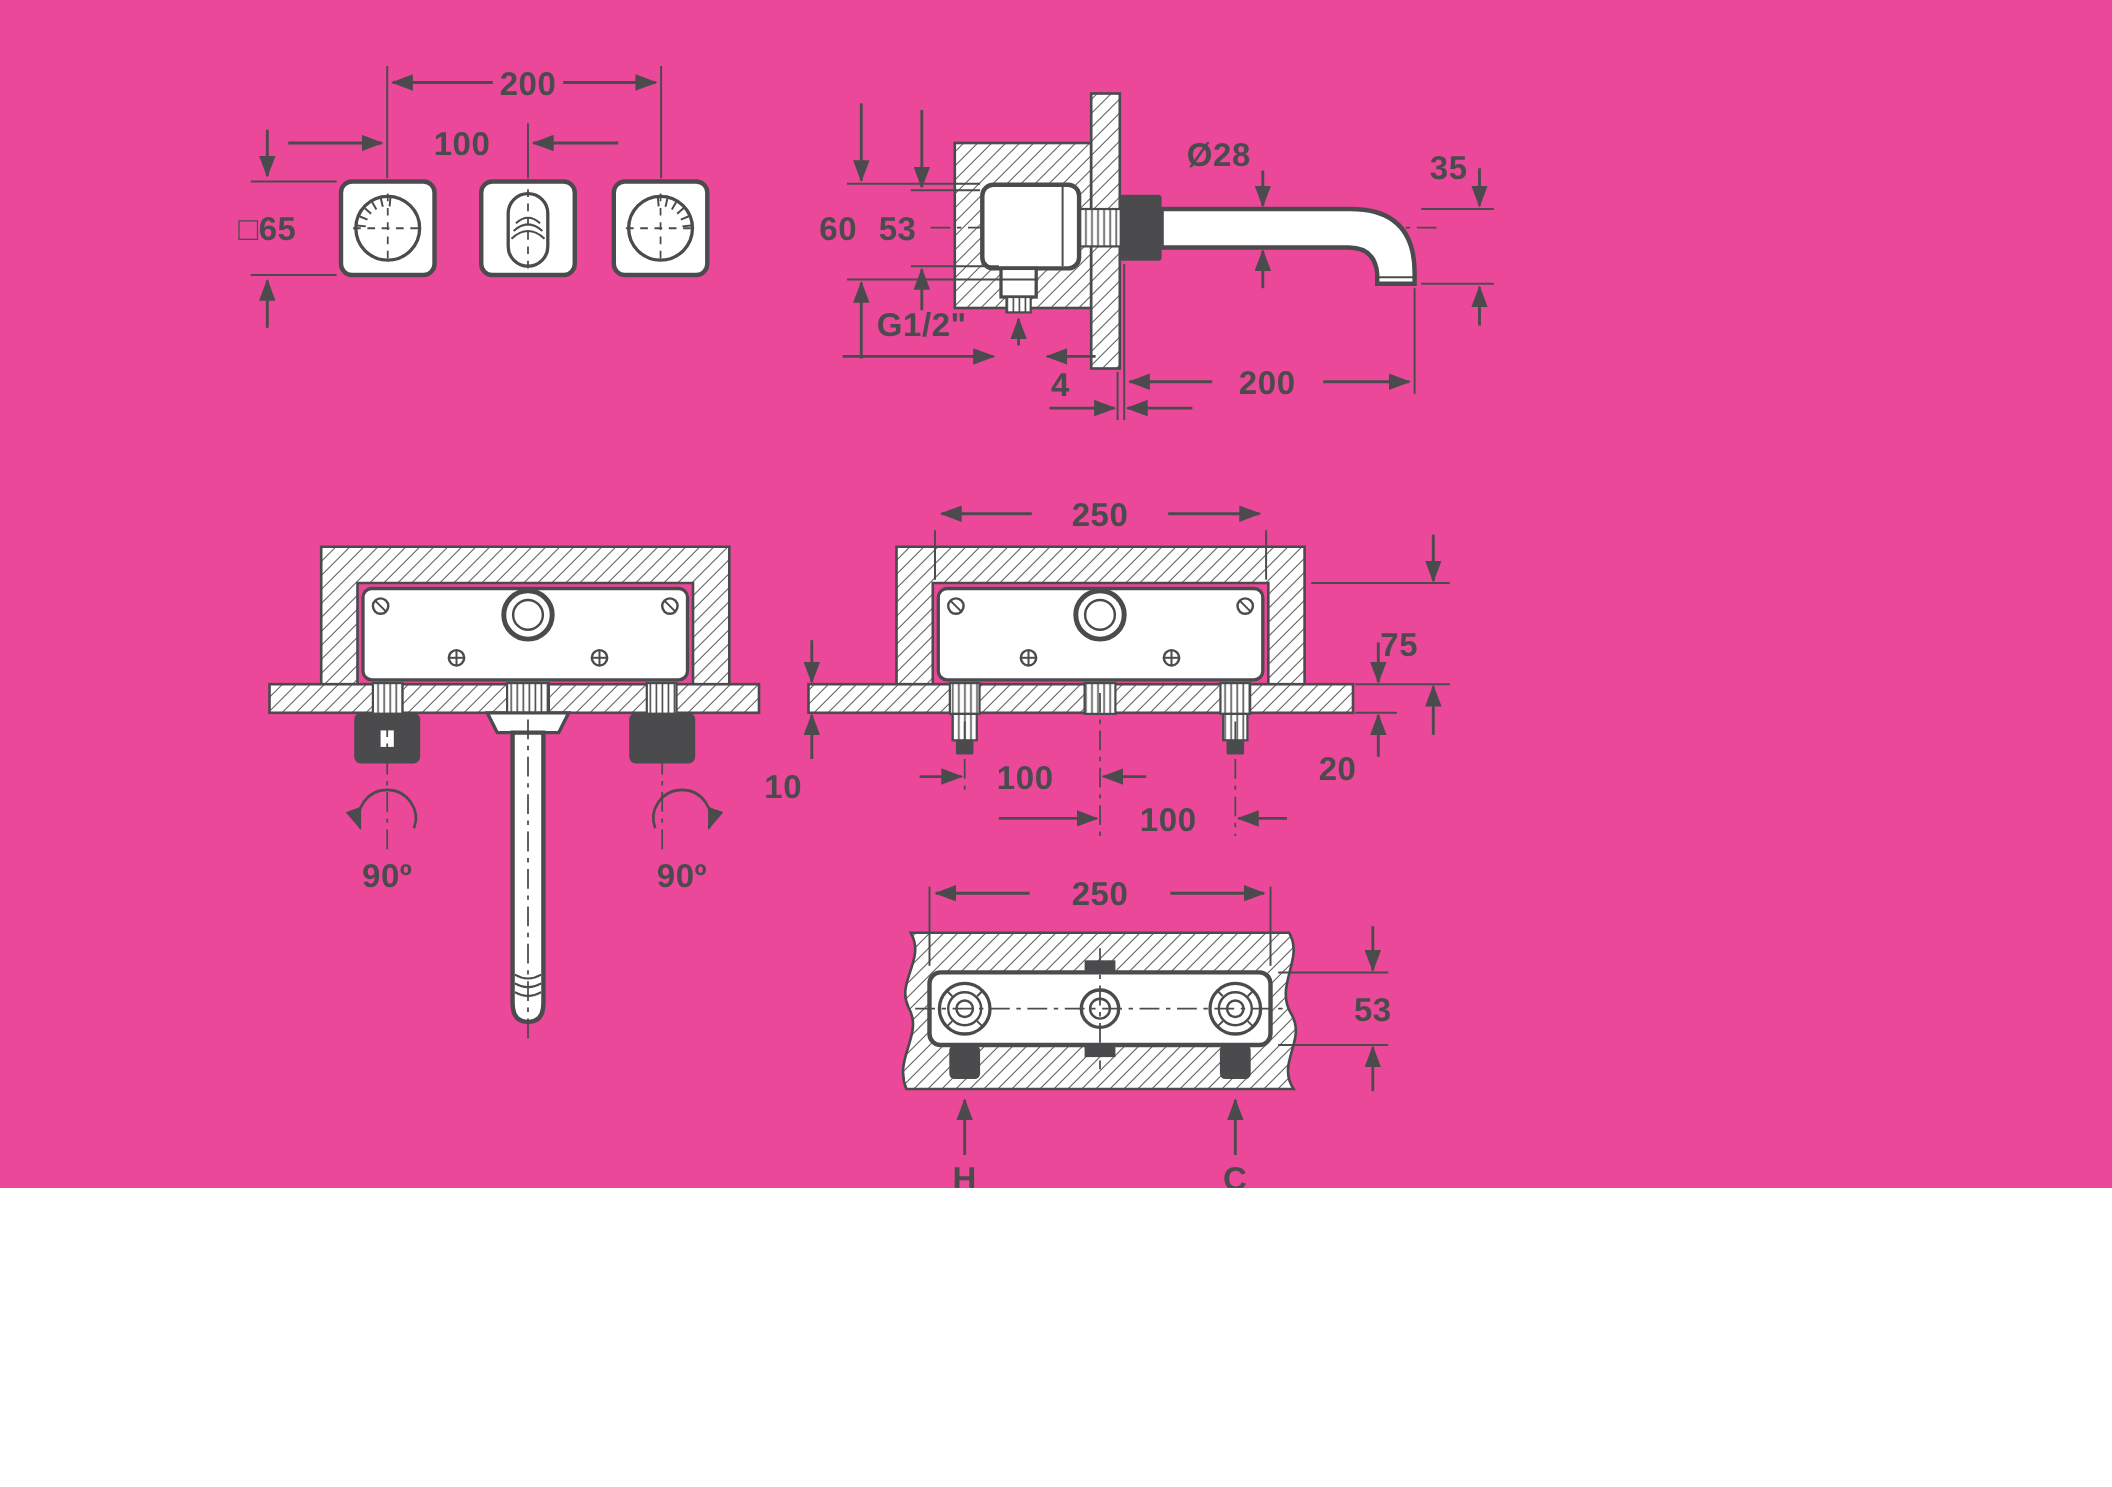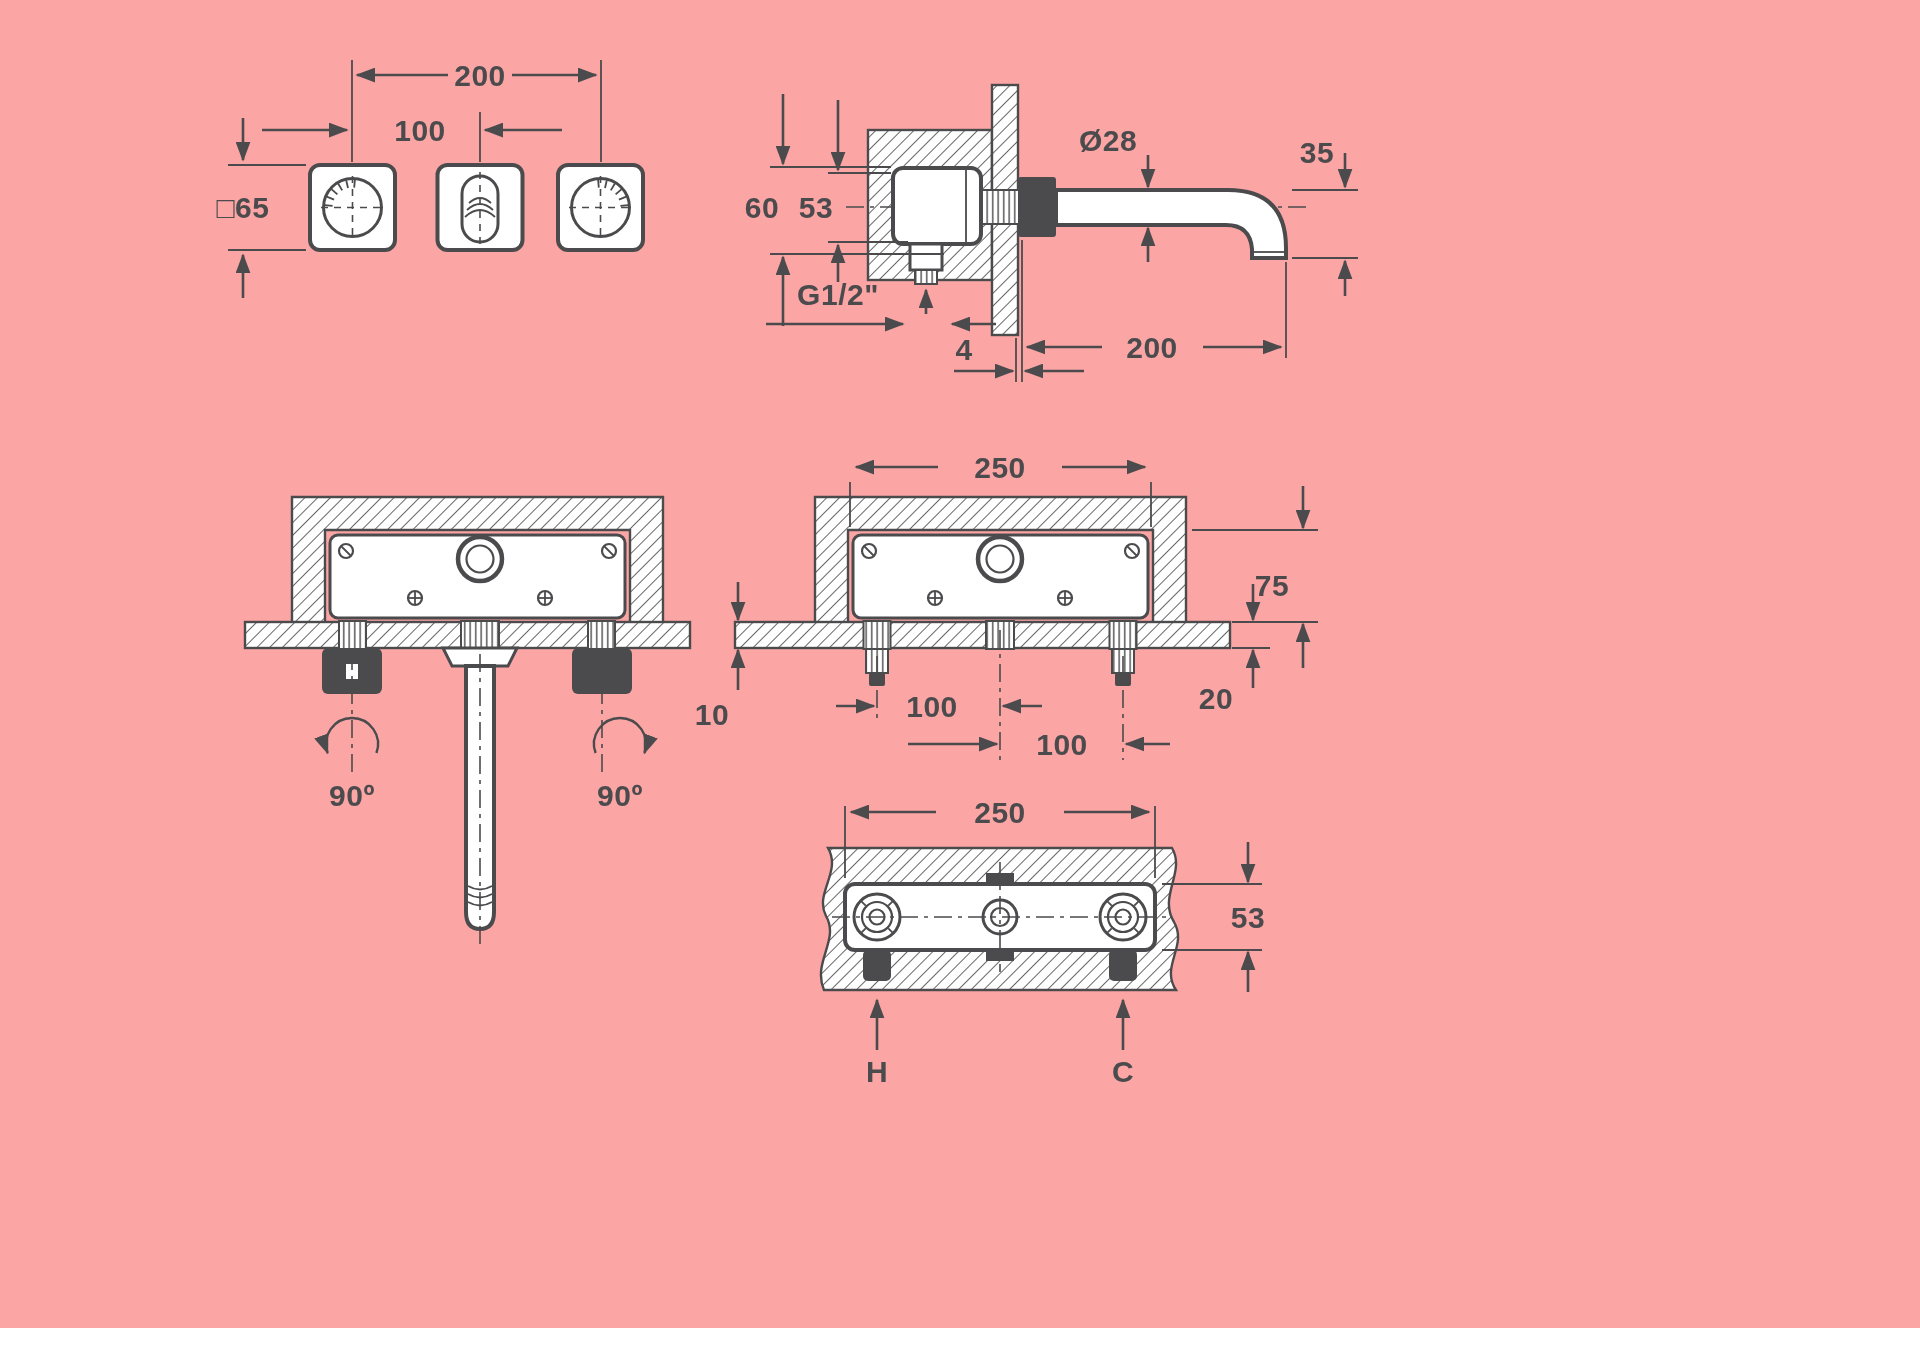--- a/index.html
+++ b/index.html
@@ -1,16 +1,16 @@
 <!DOCTYPE html>
 <html><head>
 <meta charset="utf-8">
 <style>
   html,body{margin:0;padding:0;background:#ffffff;}
-  .canvas{position:relative;width:1920px;height:1328px;background:#fca5a5;overflow:hidden;}
+  .canvas{position:relative;width:1920px;height:1080px;background:#ec4899;overflow:hidden;}
   svg{display:block;}
   svg text{text-anchor:middle;}
   .t{font-family:"Liberation Sans","DejaVu Sans",sans-serif;font-size:30px;font-weight:700;fill:#4b4b4d;letter-spacing:.5px;}
   .o4{fill:#ffffff;stroke:#4b4b4d;stroke-width:4;}
   .o3{fill:#ffffff;stroke:#4b4b4d;stroke-width:3;}
   .c5{fill:#ffffff;stroke:#4b4b4d;stroke-width:4.5;}
   .c3{fill:none;stroke:#4b4b4d;stroke-width:3;}
   .c2{fill:#ffffff;stroke:#4b4b4d;stroke-width:2.2;}
   .n2{fill:none;stroke:#4b4b4d;stroke-width:2.2;}
   .ln2{fill:none;stroke:#4b4b4d;stroke-width:2.4;}

